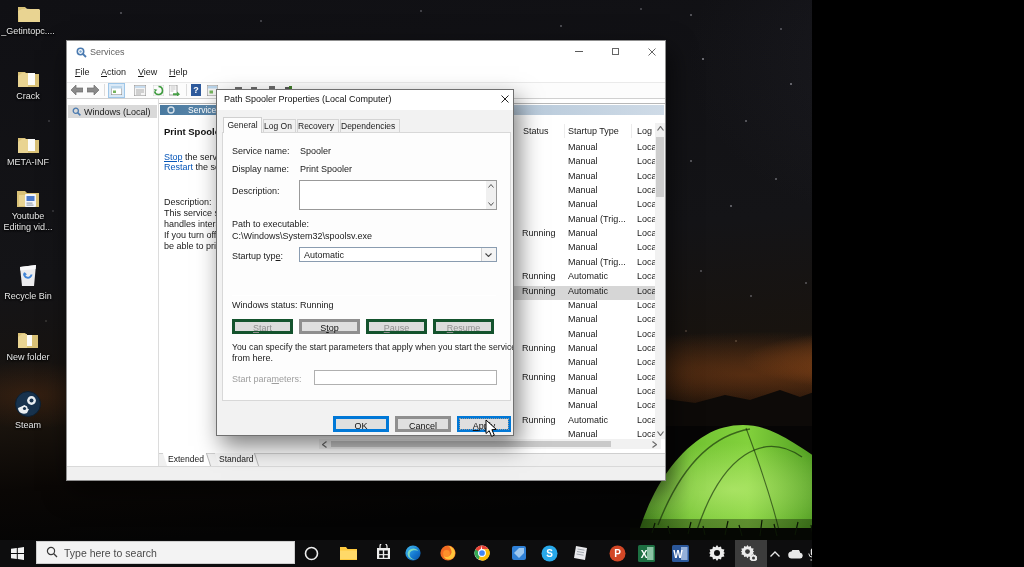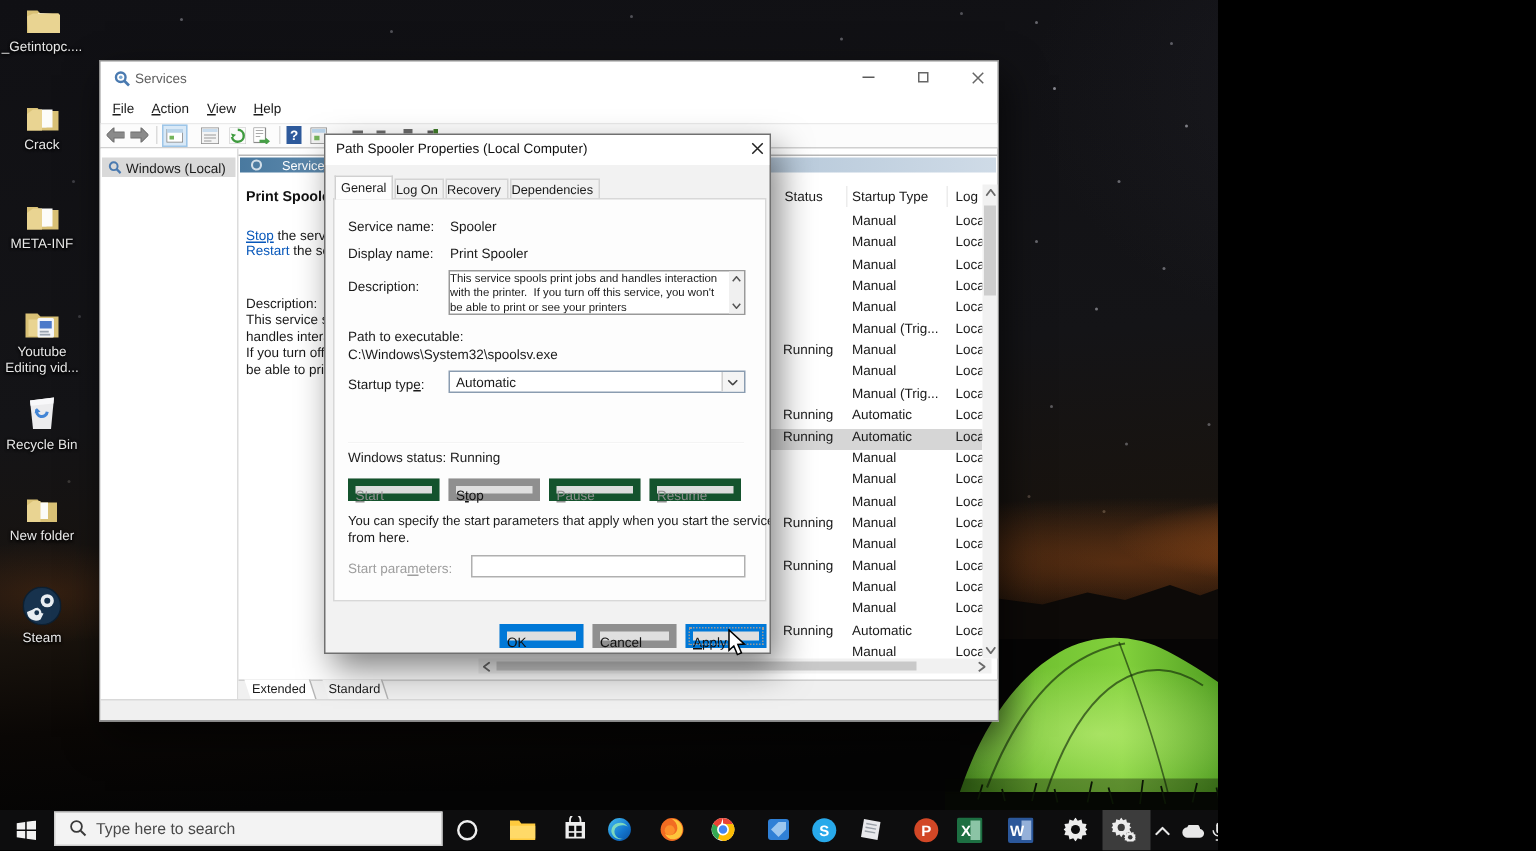--- a/index.html
+++ b/index.html
@@ -20,21 +20,21 @@
 .dicon svg{display:block;margin:0 auto 3px auto}
 
 #win{position:absolute;left:66px;top:40px;width:600px;height:441px;background:#fff;border:1px solid #8f8f8f;box-shadow:4px 10px 24px rgba(0,0,0,.6)}
 #dlg{position:absolute;left:216px;top:89px;width:298px;height:347px;background:#f2f2f2;border:1px solid #707070;box-shadow:5px 10px 22px rgba(0,0,0,.5);overflow:hidden}
 .t9{font-size:9px;color:#1a1a1a}
 .lrow{position:absolute;left:0;width:288px;height:14px;font-size:9px;color:#1a1a1a}
 .lrow.sel{background:#d6d6d6}
 .c1{position:absolute;left:155px}.c2{position:absolute;left:201px;white-space:nowrap}.c3{position:absolute;left:270px}
 .dtab{height:14px;background:#f1f1f1;border:1px solid #d4d4d4;font-size:8.5px;color:#1a1a1a;text-align:left;line-height:13px}
 .d9{font-size:9px;color:#1a1a1a;white-space:nowrap}
-.dbtn{width:61px;height:15px;background:#dfdfdf;border:5px solid #14532d;font-size:9px;line-height:13px}
+.dbtn{width:61px;height:15px;background:#dfdfdf;border:3px solid #14532d;font-size:9px;text-align:center;line-height:13px}
 .dbtn.dis{color:#8f8f8f;background:#dcdcdc}
 
 #bar{position:absolute;left:0;top:540px;width:1024px;height:27px;background:#0d0d0e}
 </style></head>
 <body>
 <div id="stage">
 <div id="desk"></div>
 <div id="stars"></div>
 <div id="mars"></div>
 <svg class="abs" style="left:640px;top:378px" width="384" height="162" viewBox="0 0 384 162">
@@ -103,21 +103,21 @@
       </div>
  <div class="dicon" style="left:0;top:135px">
   <svg width="23" height="19" viewBox="0 0 23 19">
           <path d="M1,3 h7 l2,2 h12 v13 h-21 z" fill="#d9c176"></path>
           <path d="M5,5 h9 v11 h-9 z" fill="#f2ede2"></path>
           <path d="M9,4 h9 v12 h-9 z" fill="#fcfcf9"></path>
           <path d="M1,7 l4,-3 h6 v14 h-10 z" fill="#e9d492"></path>
         </svg>
   <div>META-INF</div>
       </div>
- <div class="dicon" style="left:0;top:206px">
+ <div class="dicon" style="left:0;top:188px">
   <svg width="24" height="20" viewBox="0 0 24 20">
           <path d="M1,3 h8 l2,2 h12 v14 h-22 z" fill="#d9c176"></path>
           <path d="M3,7 h11 v11 h-11 z" fill="#e9d492"></path>
           <rect x="9" y="6" width="11" height="13" rx="1" fill="#f4f6fa"></rect>
           <rect x="10.5" y="8" width="8" height="5" fill="#4b79c9"></rect>
           <rect x="10.5" y="14.5" width="6" height="1.2" fill="#9aa4b0"></rect>
           <rect x="10.5" y="16.5" width="7" height="1.2" fill="#9aa4b0"></rect>
         </svg>
   <div>Youtube<br>Editing vid...</div>
       </div>
@@ -376,21 +376,20 @@
  <div class="abs dtab" style="left:80px;top:29px;width:42px">Recovery</div>
  <div class="abs dtab" style="left:123px;top:29px;width:60px">Dependencies</div>
 
  <div class="abs" style="left:5px;top:42px;width:289px;height:269px;background:#fdfdfd;border:1px solid #d8d8d8"></div>
  <div class="abs d9" style="left:15px;top:56px">Service name:</div>
  <div class="abs d9" style="left:83px;top:56px">Spooler</div>
  <div class="abs d9" style="left:15px;top:74px">Display name:</div>
  <div class="abs d9" style="left:83px;top:74px">Print Spooler</div>
  <div class="abs d9" style="left:15px;top:96px">Description:</div>
  <div class="abs" style="left:82px;top:90px;width:198px;height:30px;background:#fff;border:1px solid #999"></div>
- <div class="abs" style="left:83px;top:91px;width:185px;height:28px;overflow:hidden;font-size:7.6px;line-height:9.4px;color:#1a1a1a;white-space:nowrap">This service spools print jobs and handles interaction<br>with the printer.&nbsp; If you turn off this service, you won't<br>be able to print or see your printers</div>
  <div class="abs" style="left:269px;top:91px;width:10px;height:28px;background:#f0f0f0"></div>
  <svg class="abs" style="left:271px;top:94px" width="6" height="4" viewBox="0 0 6 4">
         <path d="M0.5,3.5 L3,0.5 L5.5,3.5" fill="none" stroke="#555" stroke-width="1"></path>
       </svg>
  <svg class="abs" style="left:271px;top:112px" width="6" height="4" viewBox="0 0 6 4">
         <path d="M0.5,0.5 L3,3.5 L5.5,0.5" fill="none" stroke="#555" stroke-width="1"></path>
       </svg>
  <div class="abs d9" style="left:15px;top:129px">Path to executable:</div>
  <div class="abs d9" style="left:15px;top:141px">C:\Windows\System32\spoolsv.exe</div>
  <div class="abs d9" style="left:15px;top:161px">Startup typ<span style="text-decoration:underline">e</span>:</div>

